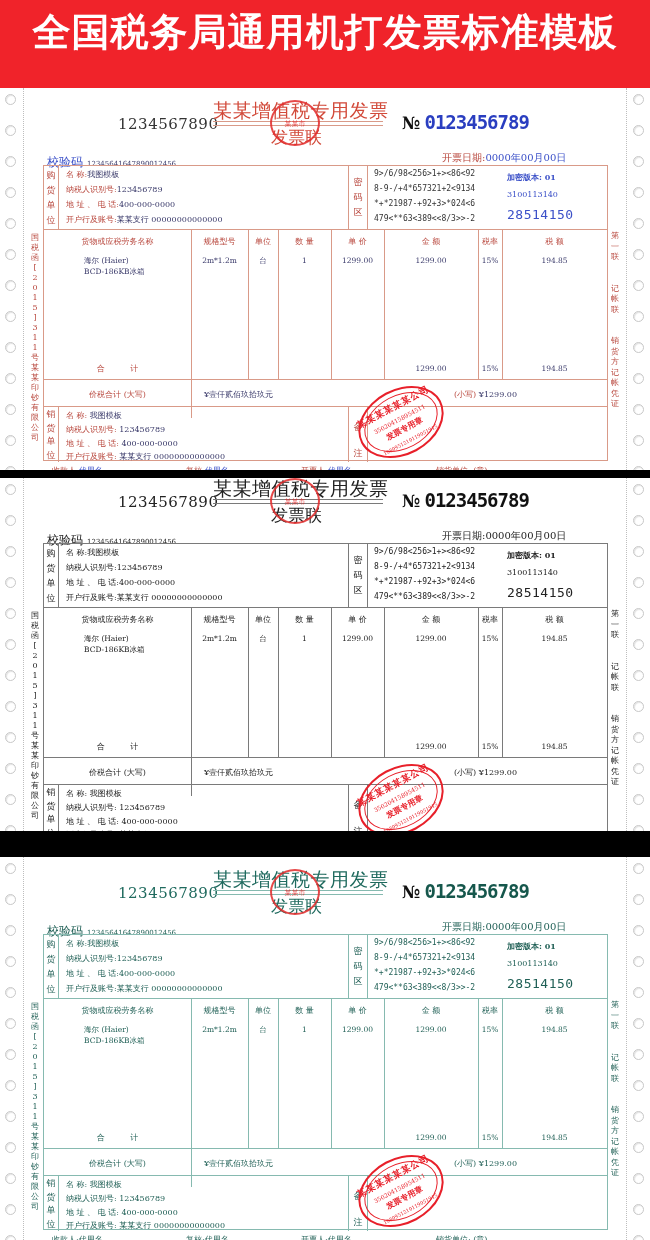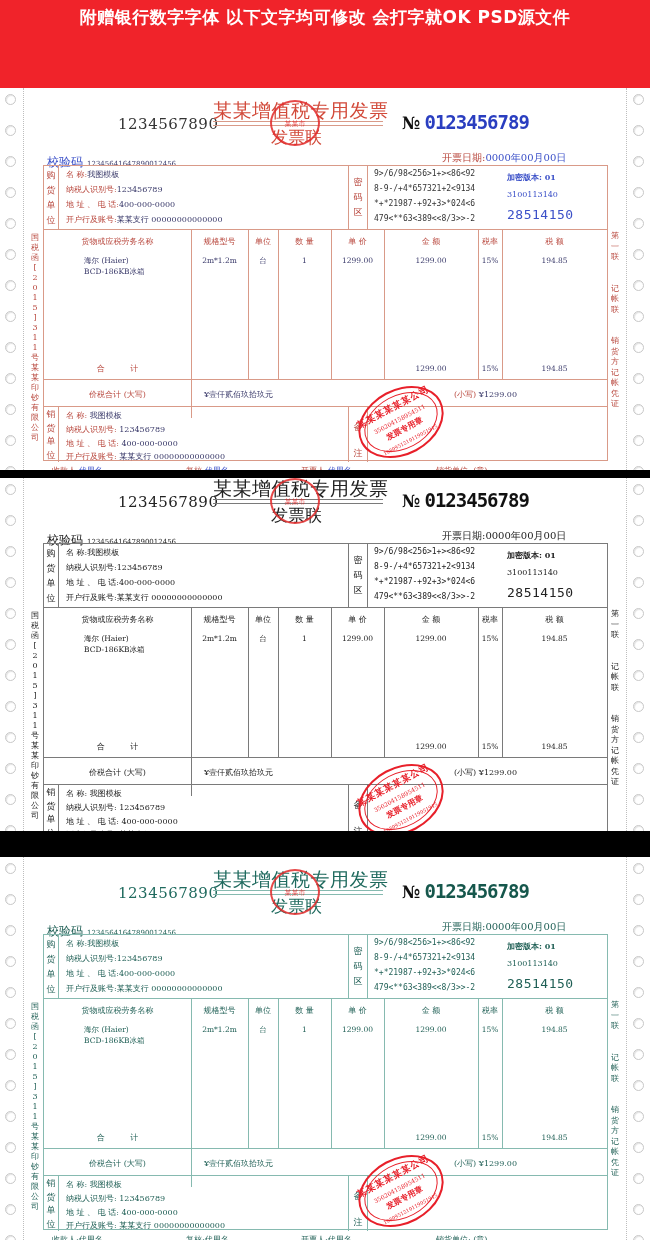--- a/index.html
+++ b/index.html
@@ -54,21 +54,21 @@
   .seal .inner { position: absolute; left: 4px; top: 4px; right: 4px; bottom: 4px; border: 1px solid #e8202a; border-radius: 50%; }
   .seal .s1 { position: absolute; top: 8px; left: 0; right: 0; font-size: 9px; font-weight: bold; letter-spacing: 1px; }
   .seal .s2 { position: absolute; top: 24px; left: 0; right: 0; font-size: 6px; }
   .seal .s3 { position: absolute; top: 33px; left: 0; right: 0; font-size: 8px; font-weight: bold; }
   .seal .s4 { position: absolute; top: 48px; left: 0; right: 0; font-size: 5px; }
 </style>
 </head>
 <body>
 
 <div class="banner">
-  <div class="t2">附赠银行数字字体 以下文字均可修改  会打字就OK PSD源文件</div>
+  <div class="t1">全国税务局通用机打发票标准模板</div>
 </div>
 
 <div id="panels">
     <div class="panel" style="top: 88px; height: 382px;">
     <div class="feed left">
         <div class="dots"></div>
         <div class="hole" style="top: 6px;"></div>
         <div class="hole" style="top: 37px;"></div>
         <div class="hole" style="top: 68px;"></div>
         <div class="hole" style="top: 99px;"></div>

